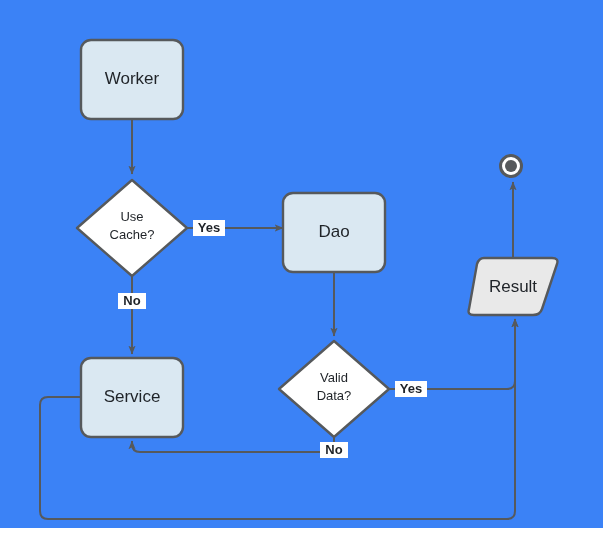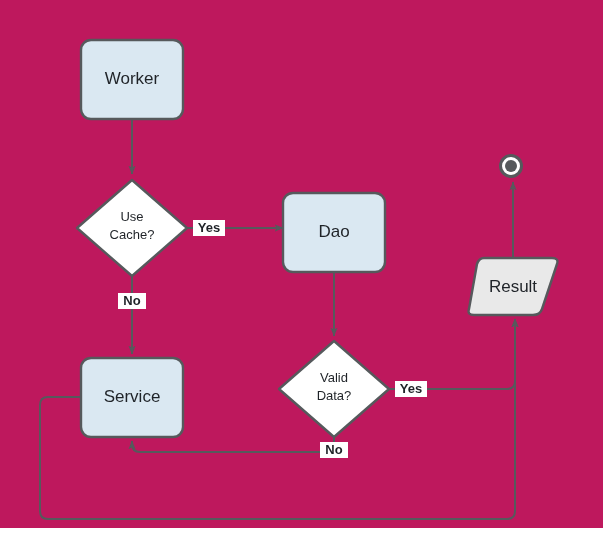--- a/index.html
+++ b/index.html
@@ -10,21 +10,21 @@
   body {
     width: 603px;
     height: 560px;
     font-family: "Liberation Sans", sans-serif;
     overflow: hidden;
   }
   #canvas {
     position: relative;
     width: 603px;
     height: 528px;
-    background: #be185d;
+    background: #3b82f6;
   }
   #canvas svg {
     position: absolute;
     top: 0;
     left: 0;
     width: 603px;
     height: 560px;
   }
   .node-label {
     font-family: "Liberation Sans", sans-serif;

